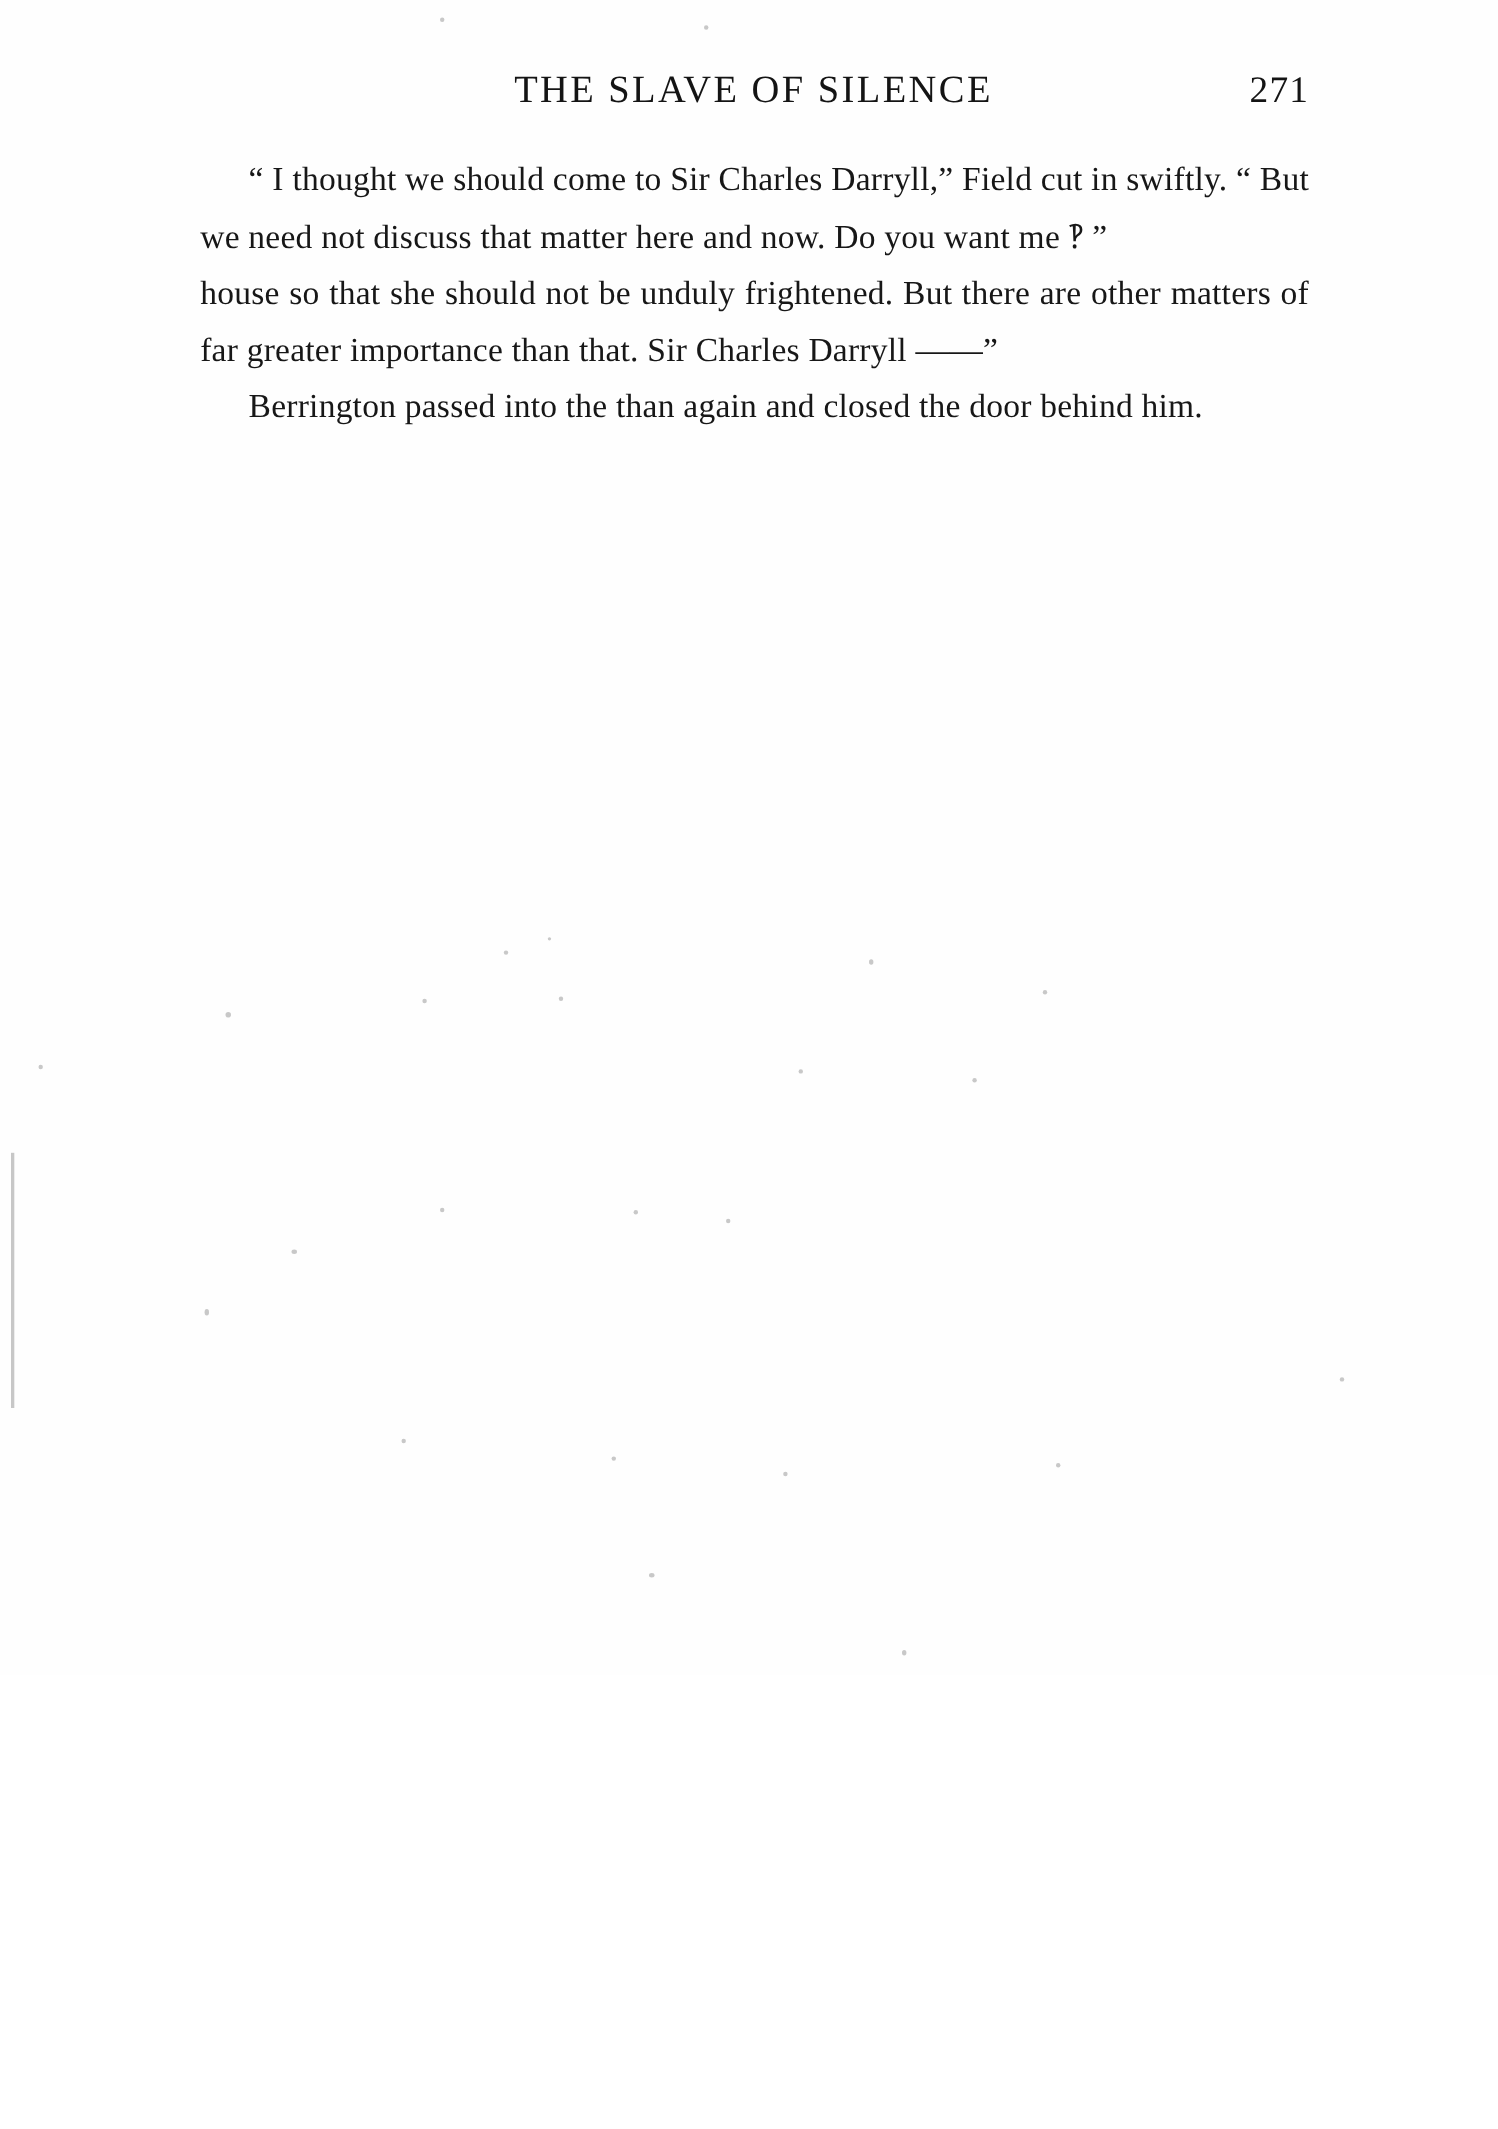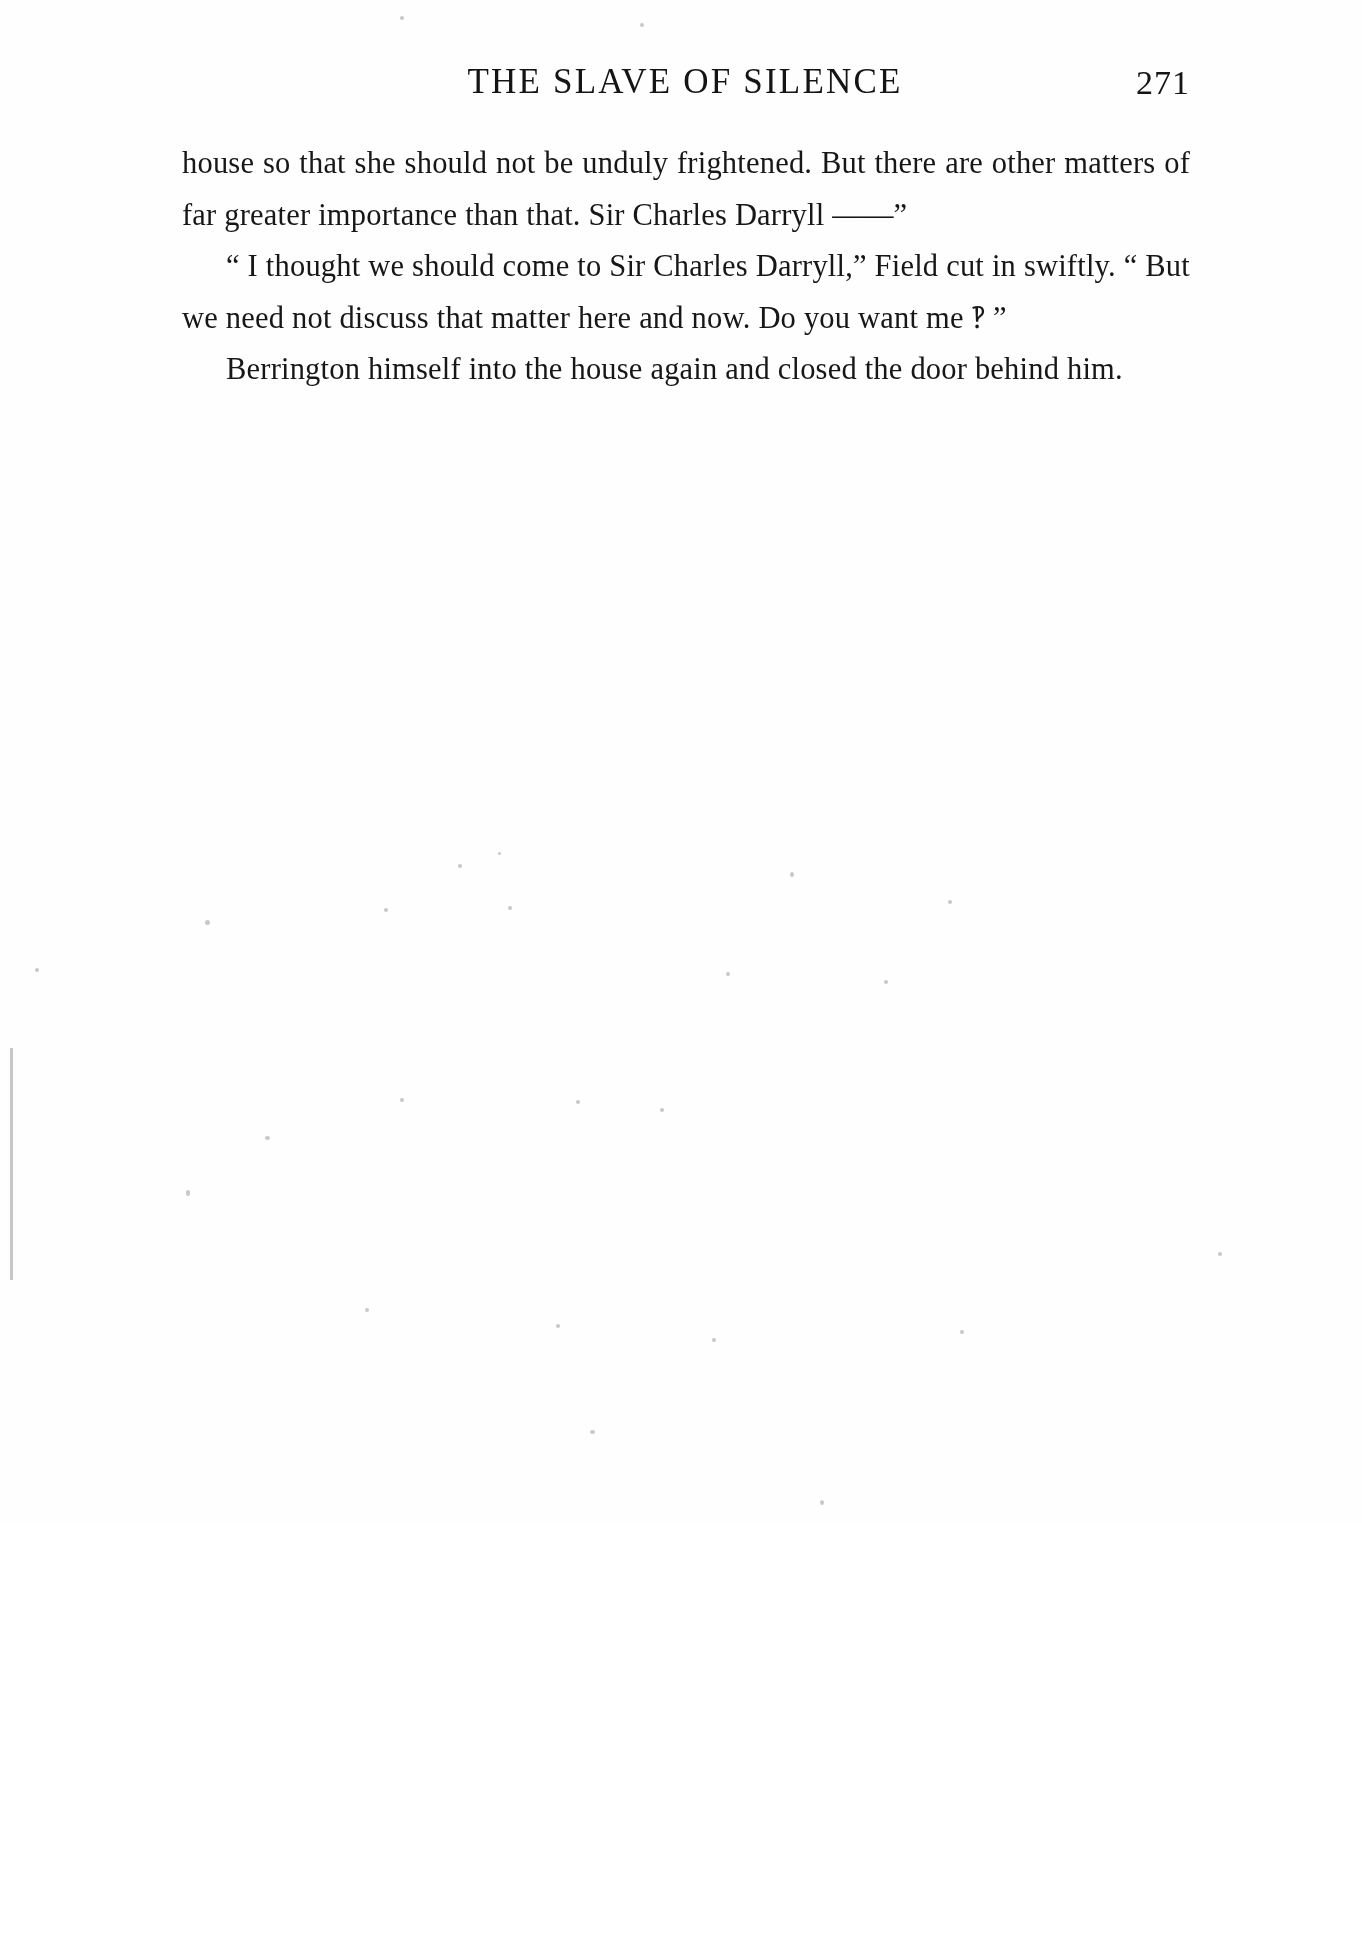--- a/index.html
+++ b/index.html
@@ -96,23 +96,23 @@
 <body>
 
 <div class="page">
 
   <div class="running-head">
     <div class="title">THE SLAVE OF SILENCE</div>
     <div class="folio">271</div>
   </div>
 
   <div class="textblock">
+    <p class="para indent">“ I thought we should come to Sir Charles Darryll,” Field cut in swiftly.    “ But we need not discuss that matter here and now.    Do you want me ‽ ”</p>
     <p class="para">house so that she should not be unduly frightened.    But there are other matters of far greater importance than that.    Sir Charles Darryll ——”</p>
-    <p class="para indent">“ I thought we should come to Sir Charles Darryll,” Field cut in swiftly.    “ But we need not discuss that matter here and now.    Do you want me ‽ ”</p>
-    <p class="para indent">Berrington himself into the house again and closed the door behind him.</p>
+    <p class="para indent">Berrington passed into the than again and closed the door behind him.</p>
   </div>
 
   <div class="edge-mark"></div>
 
   <div class="speck" style="left:458px; top:864px; width:4px; height:4px;"></div>
   <div class="speck" style="left:498px; top:852px; width:3px; height:3px;"></div>
   <div class="speck" style="left:790px; top:872px; width:4px; height:5px;"></div>
   <div class="speck" style="left:948px; top:900px; width:4px; height:4px;"></div>
   <div class="speck" style="left:205px; top:920px; width:5px; height:5px;"></div>
   <div class="speck" style="left:384px; top:908px; width:4px; height:4px;"></div>

